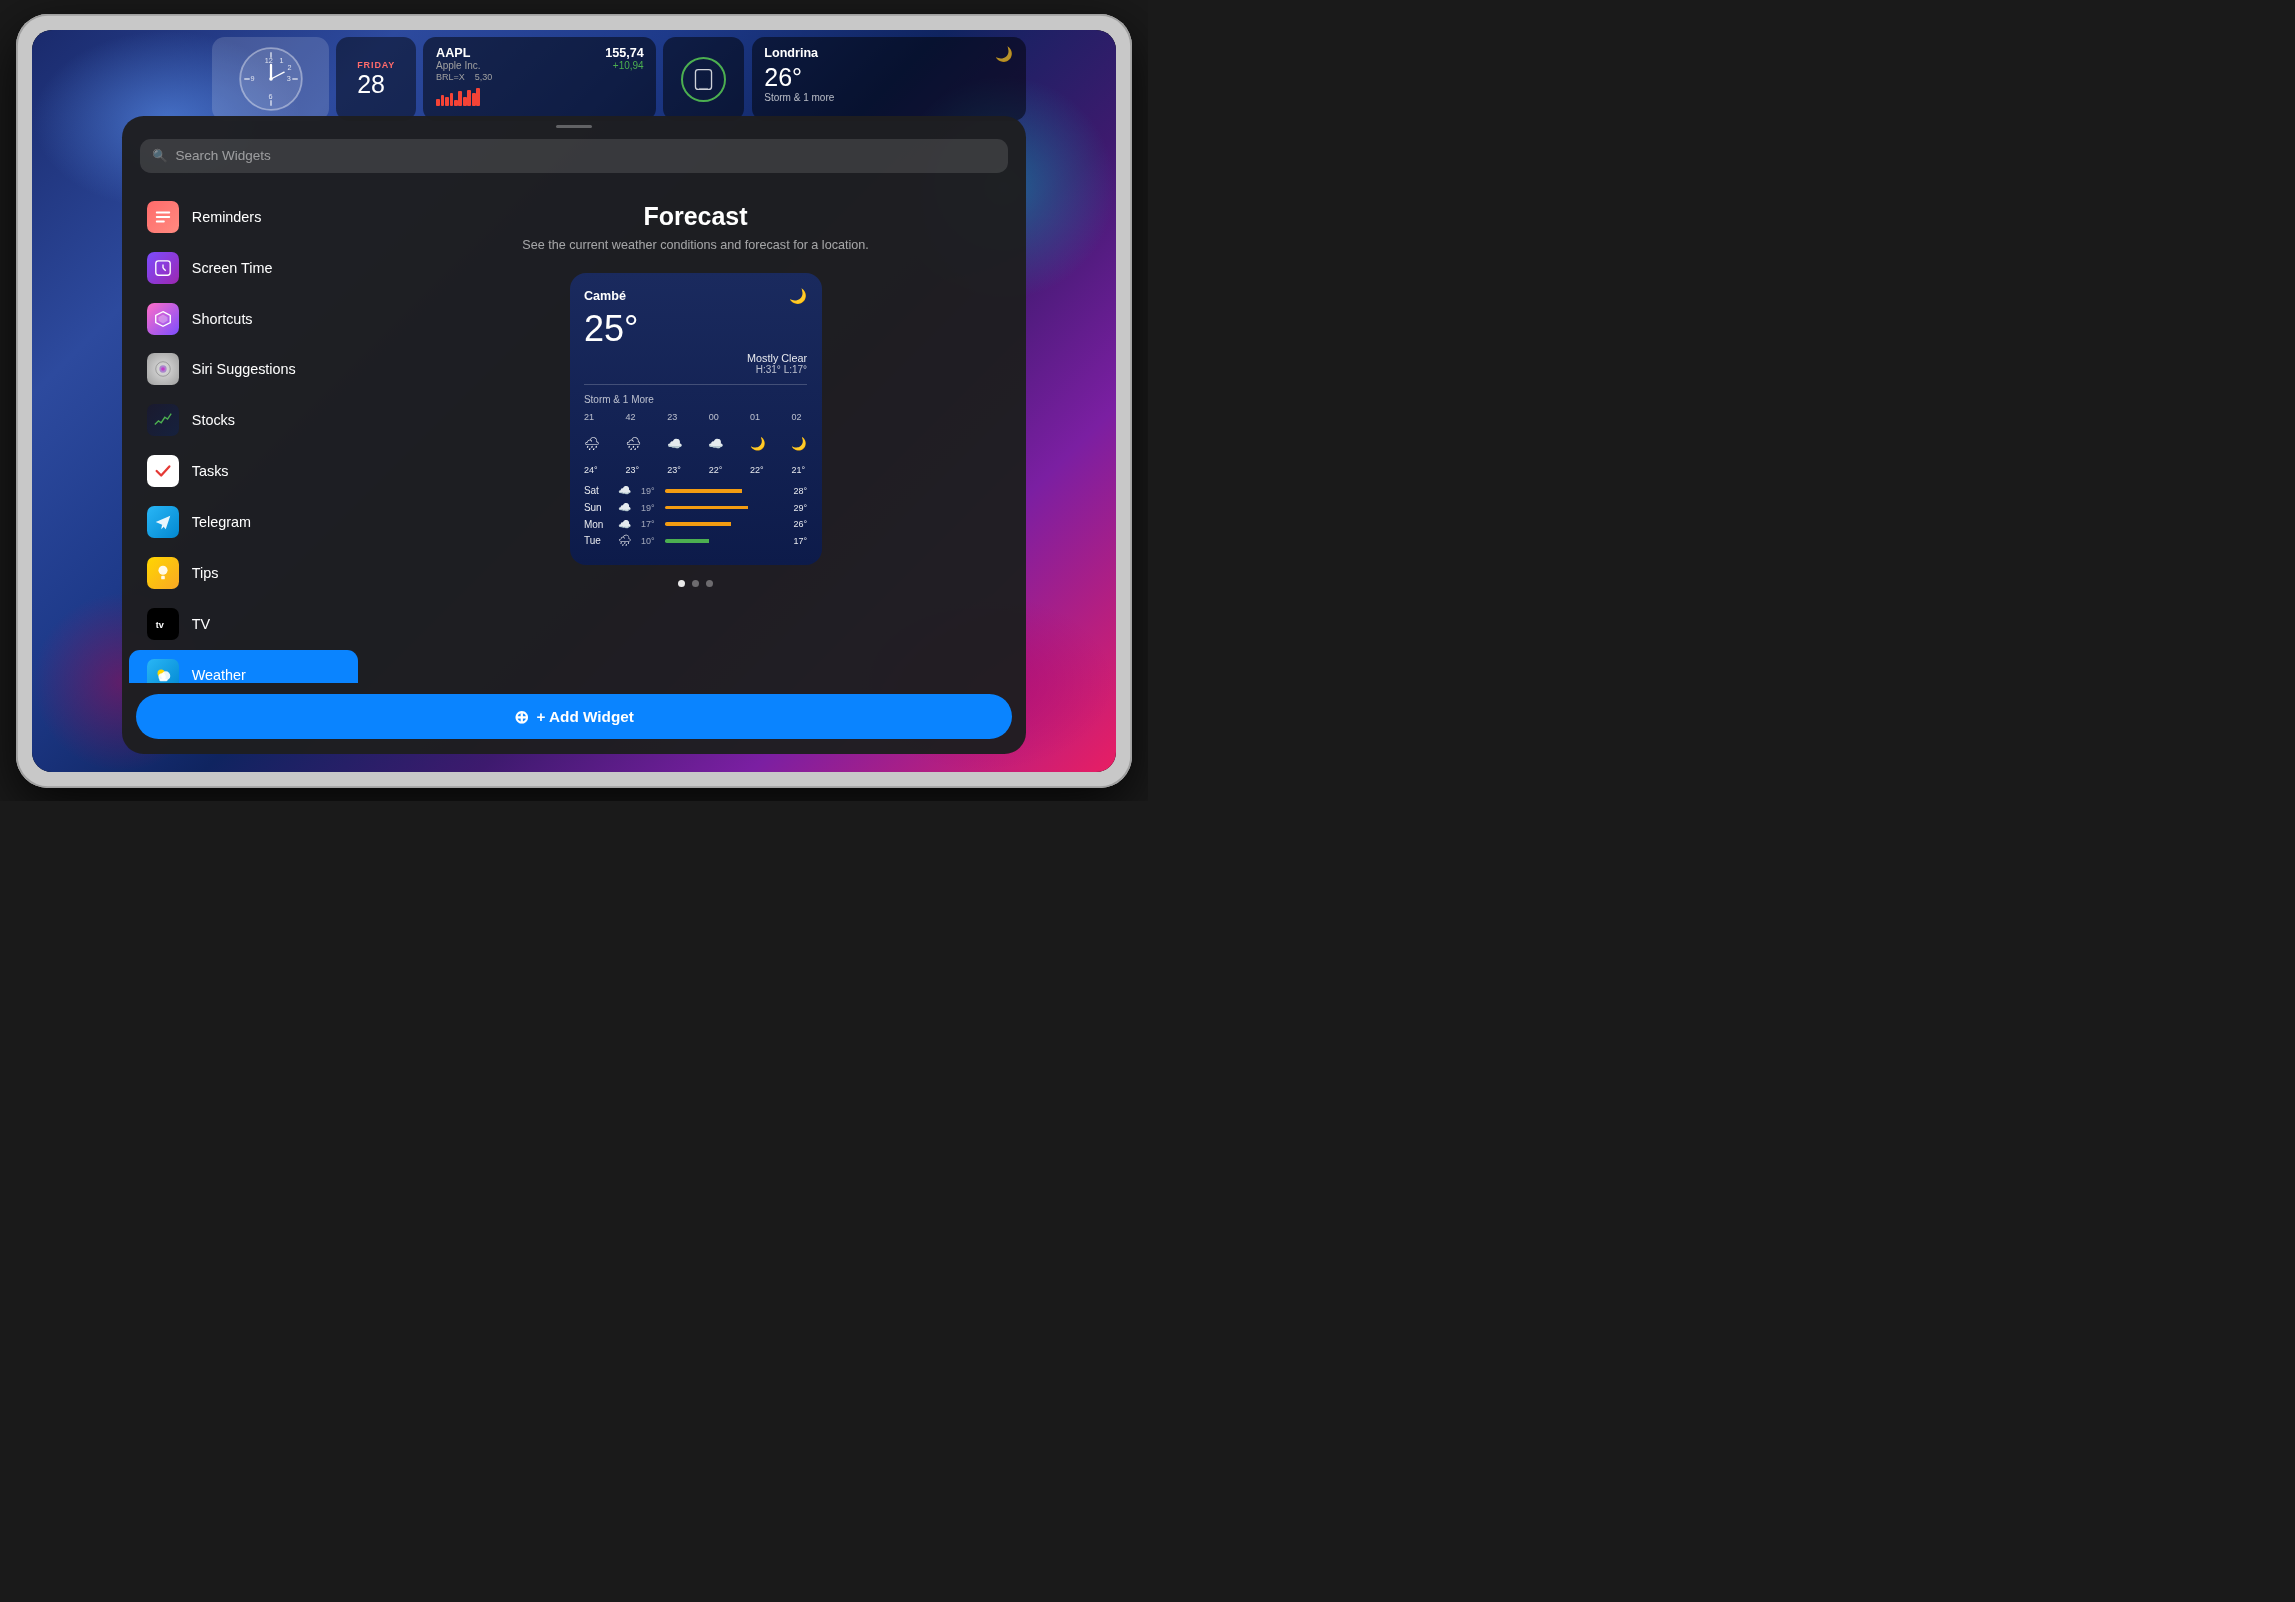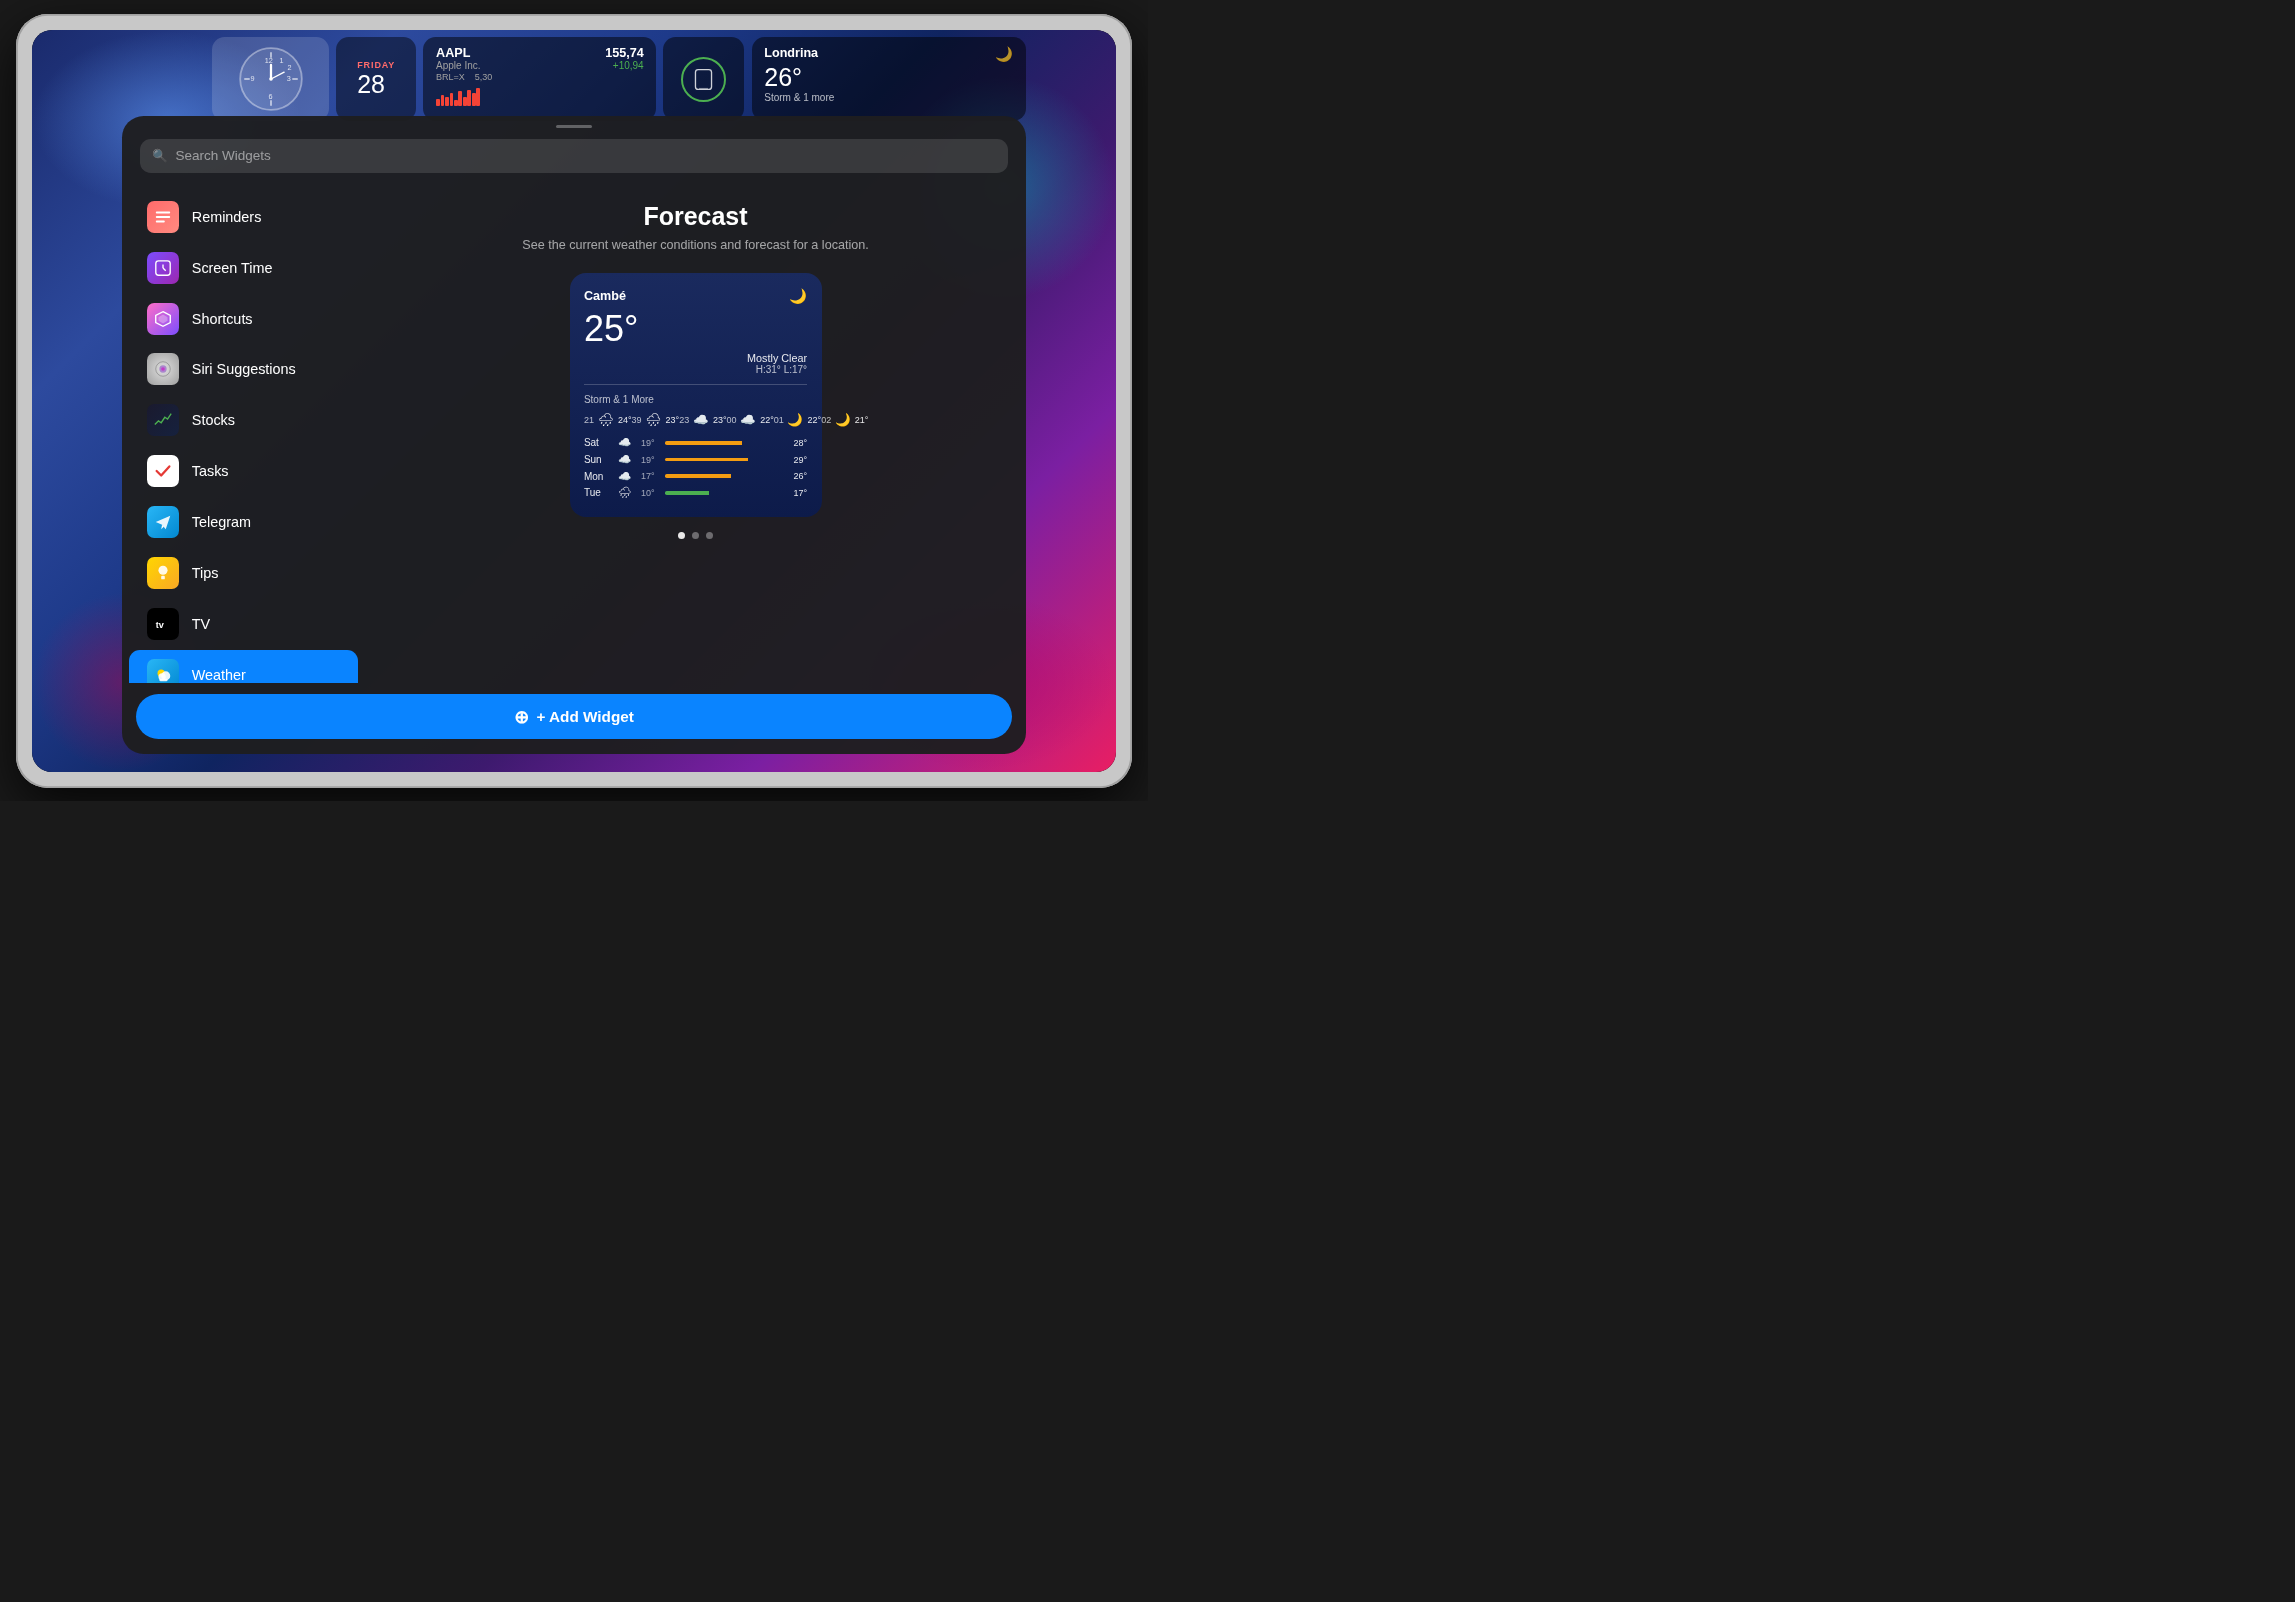--- a/index.html
+++ b/index.html
@@ -342,22 +342,23 @@
     }
 
     .hourly-row {
       display: flex;
       justify-content: space-between;
       margin-bottom: 9px;
     }
 
     .hourly-item {
       display: flex;
-      align-items: center;
-      gap: 4px;
+      flex-direction: column;
+      align-items: flex-start;
+      gap: 14px;
     }
 
     .hourly-time {
       font-size: 9px;
       color: rgba(255,255,255,0.7);
     }
 
     .hourly-icon {
       font-size: 12.6px;
     }
@@ -700,21 +701,21 @@
 
             <div class="weather-storm-label">Storm &amp; 1 More</div>
 
             <div class="hourly-row">
               <div class="hourly-item">
                 <span class="hourly-time">21</span>
                 <span class="hourly-icon">🌧</span>
                 <span class="hourly-temp">24°</span>
               </div>
               <div class="hourly-item">
-                <span class="hourly-time">39</span>
+                <span class="hourly-time">42</span>
                 <span class="hourly-icon">🌧</span>
                 <span class="hourly-temp">23°</span>
               </div>
               <div class="hourly-item">
                 <span class="hourly-time">23</span>
                 <span class="hourly-icon">☁️</span>
                 <span class="hourly-temp">23°</span>
               </div>
               <div class="hourly-item">
                 <span class="hourly-time">00</span>

